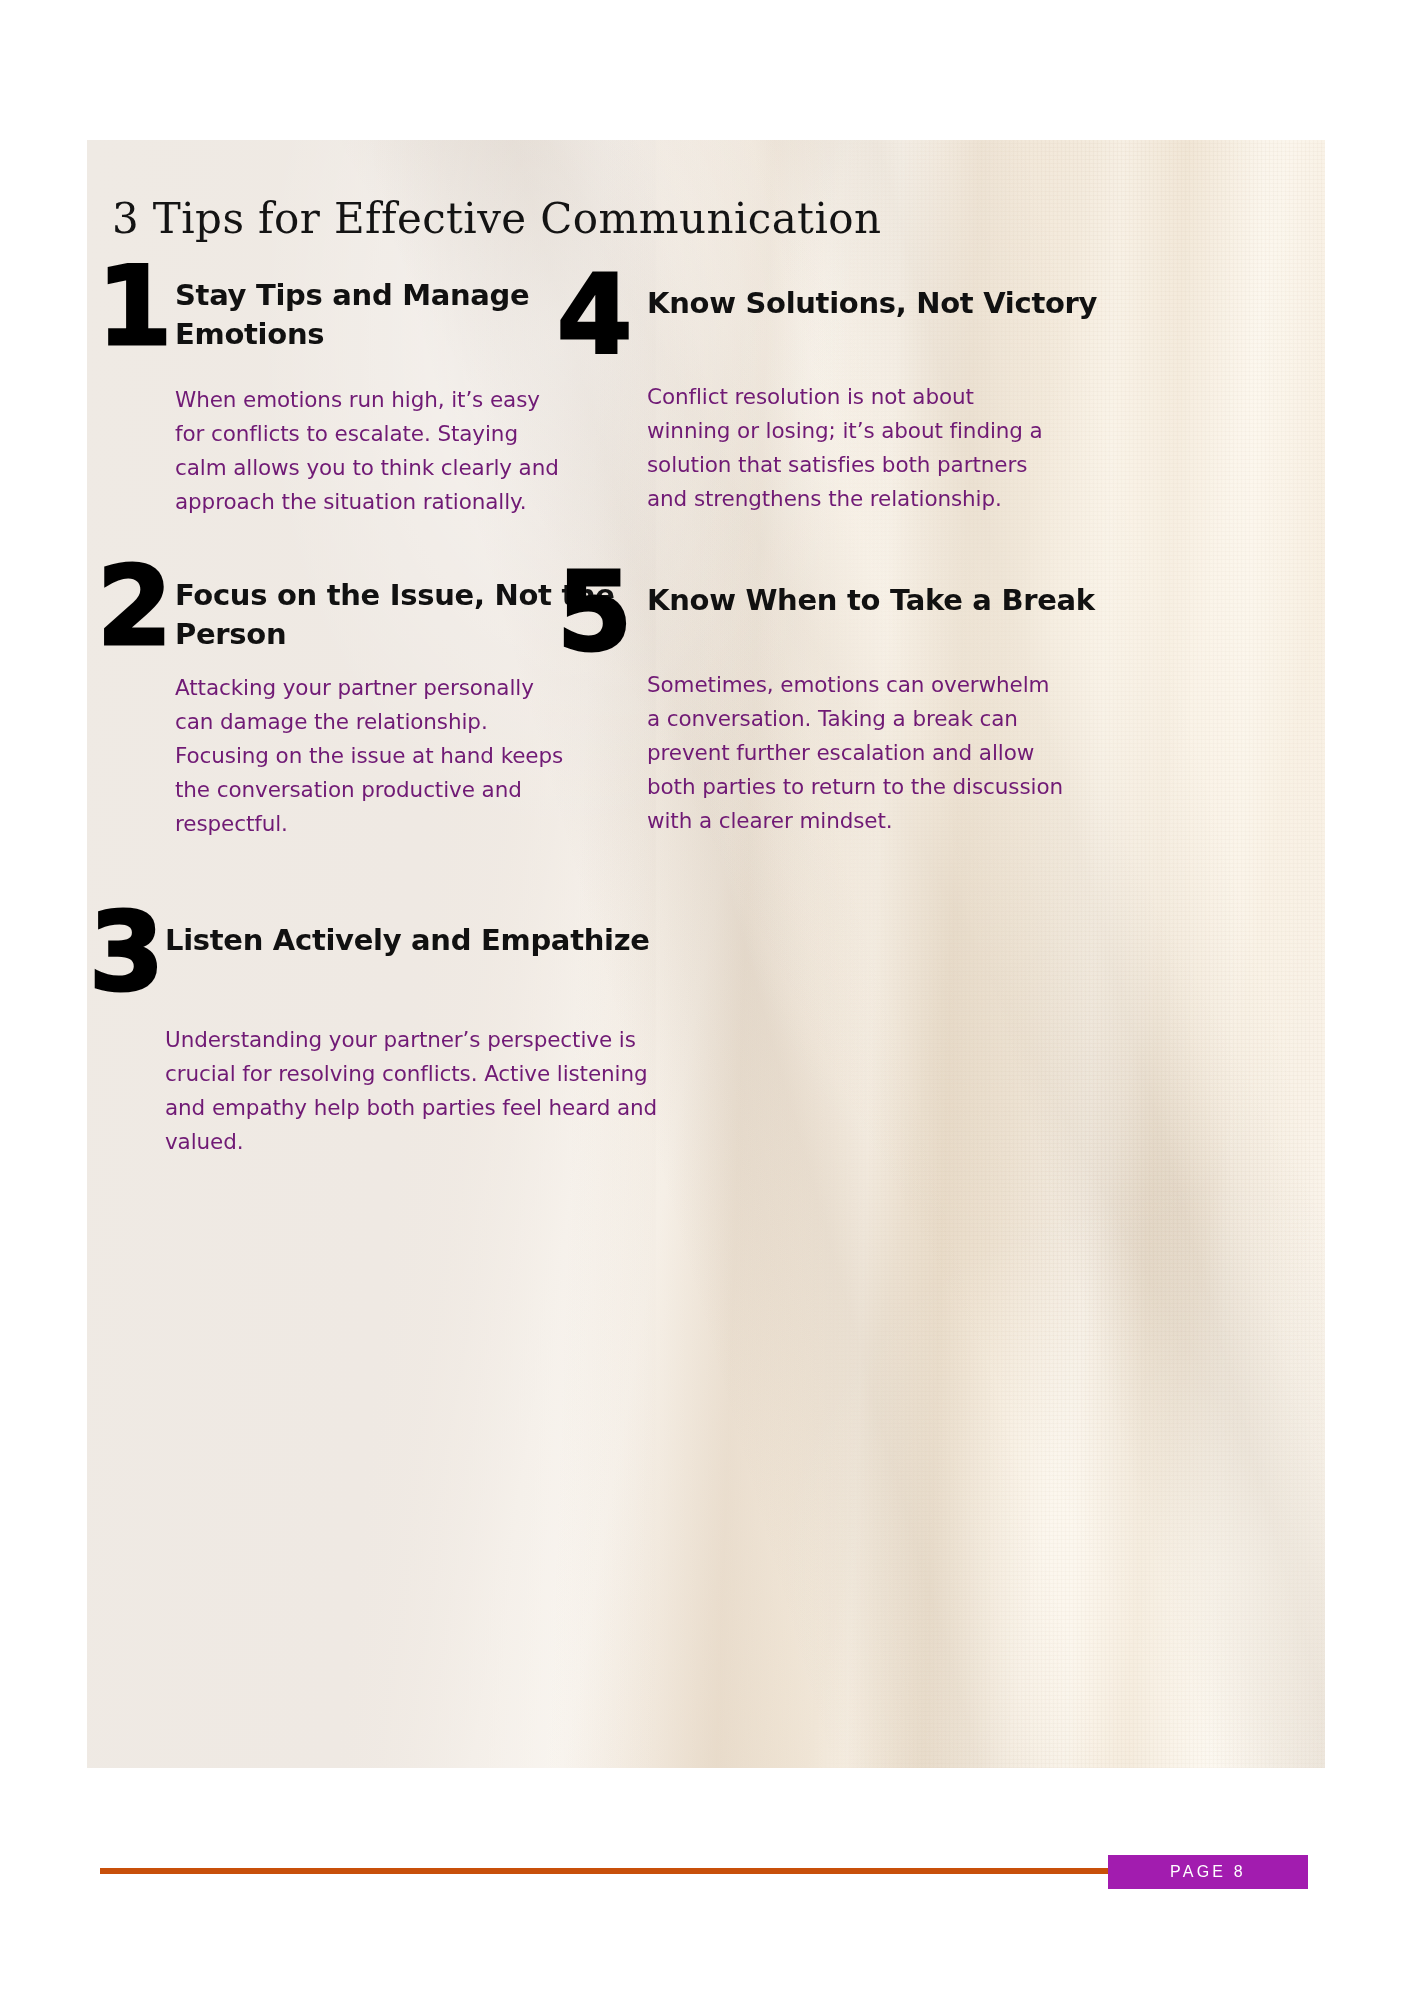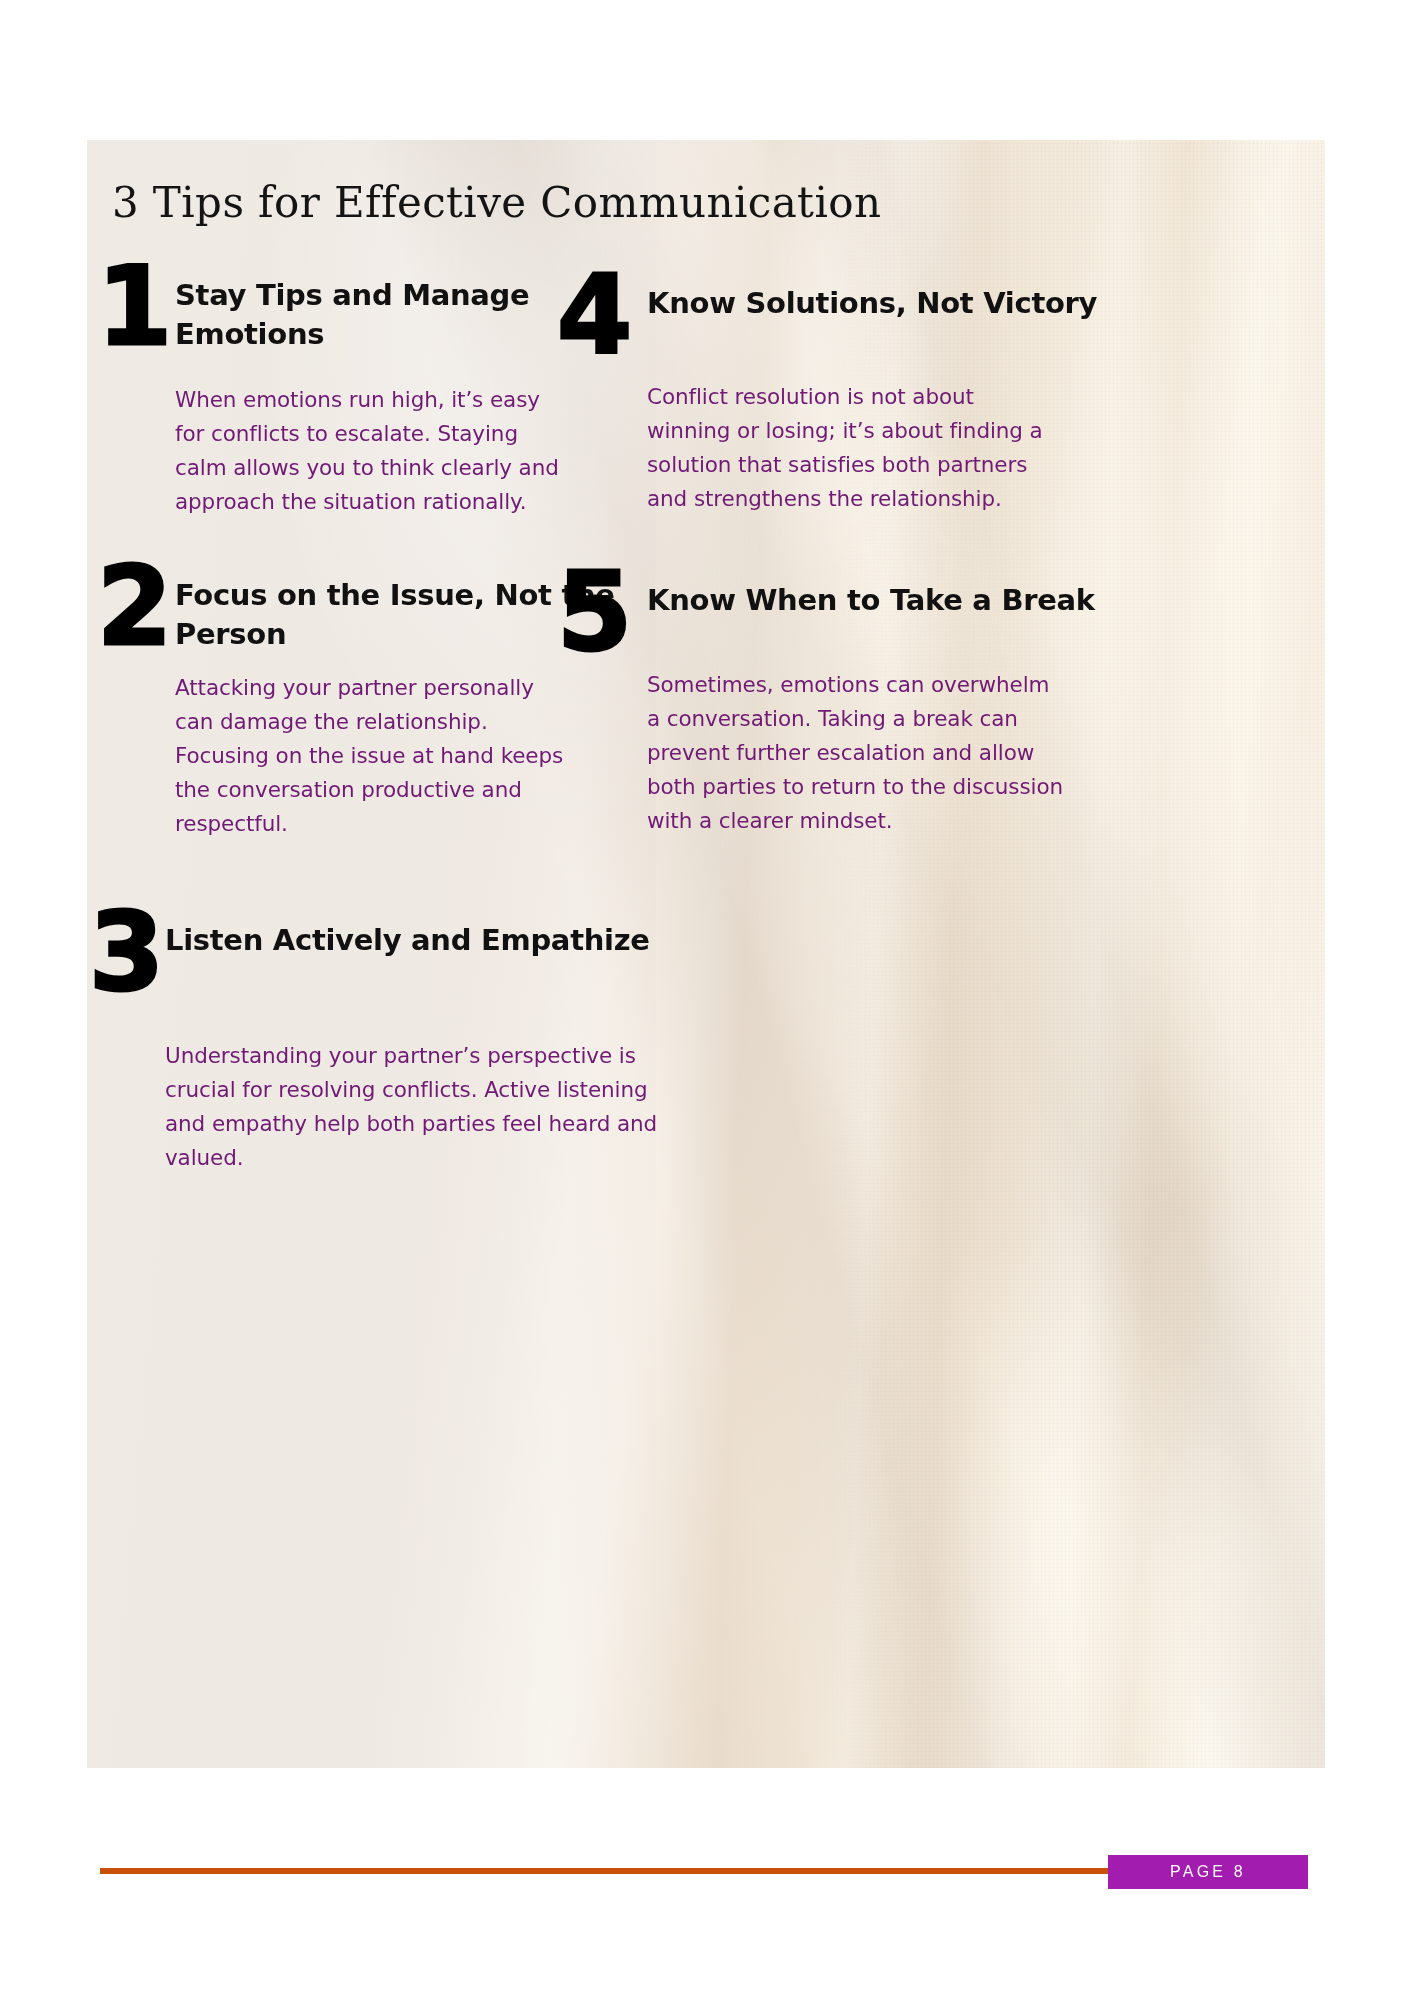--- a/index.html
+++ b/index.html
@@ -147,21 +147,21 @@
     position: absolute;
     left: 87px;
     top: 140px;
     width: 1238px;
     height: 1628px;
   }
 
   #page-title {
     position: absolute;
     left: 25px;
-    top: 42px;
+    top: 58px;
     font-family: "DejaVu Serif", "Liberation Serif", serif;
     font-weight: 400;
     font-size: 42px;
     line-height: 1.0;
     letter-spacing: 0.4px;
     color: #141414;
     white-space: nowrap;
   }
 
   .columns {
@@ -224,21 +224,21 @@
 
   
   #tip-1 { position: absolute; left: 0;   top: 0; width: 560px; }
   #tip-1 .tip-body { margin-left: 78px; margin-top: 30px; width: 400px; }
 
   #tip-2 { position: absolute; left: 0;   top: 300px; width: 560px; }
   #tip-2 .tip-body { margin-left: 78px; margin-top: 18px; width: 400px; }
 
   #tip-3 { position: absolute; left: -8px; top: 645px; width: 570px; }
   #tip-3 .tip-number { width: 76px; }
-  #tip-3 .tip-body { margin-left: 76px; margin-top: 44px; width: 500px; }
+  #tip-3 .tip-body { margin-left: 76px; margin-top: 28px; width: 500px; }
 
   #tip-4 { position: absolute; left: 0;   top: 8px; width: 600px; }
   #tip-4 .tip-number { width: 90px; }
   #tip-4 .tip-body { margin-left: 90px; margin-top: 22px; width: 410px; }
 
   #tip-5 { position: absolute; left: 0;   top: 305px; width: 600px; }
   #tip-5 .tip-number { width: 90px; }
   #tip-5 .tip-title { white-space: nowrap; }
   #tip-5 .tip-body { margin-left: 90px; margin-top: 13px; width: 420px; }
 

